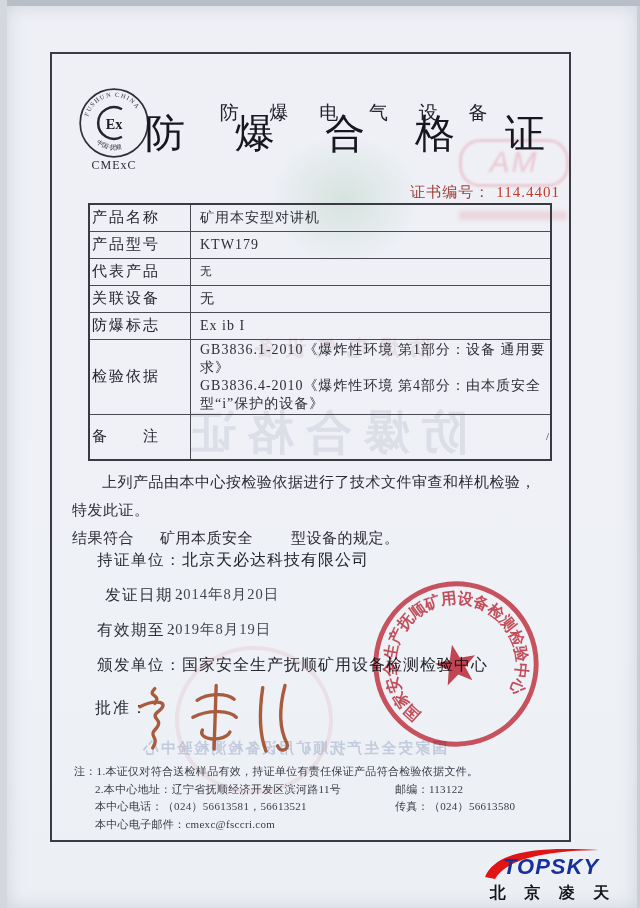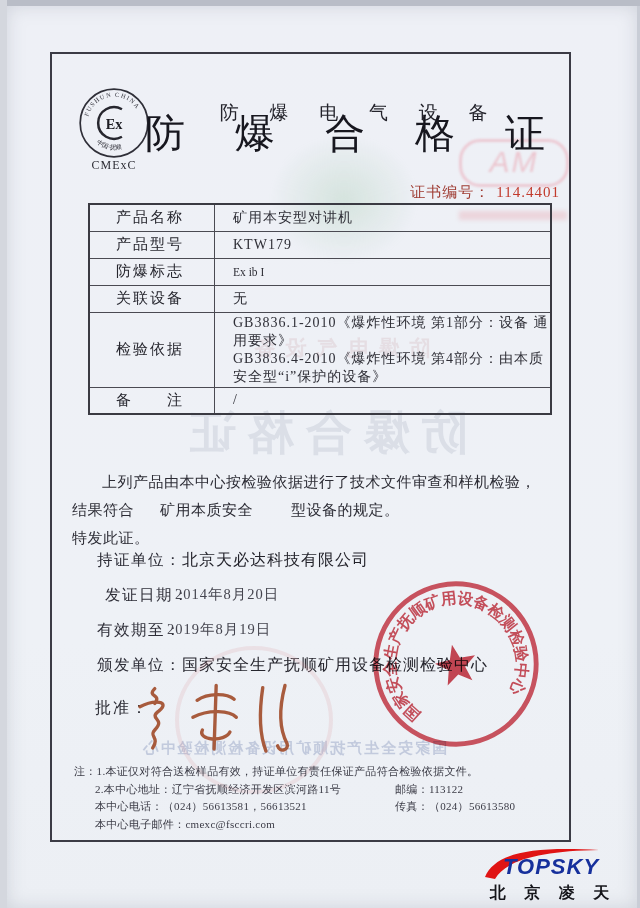--- a/index.html
+++ b/index.html
@@ -37,22 +37,22 @@
   }
   .certline .cl{color:#9e3a31;}
   .certline .cv{color:#c23b2d;padding-left:6px;}
   
   table.spec{
     position:absolute;left:81px;top:197px;width:464px;
     border-collapse:collapse;border:2px solid #3a3a42;
     table-layout:fixed;
   }
   table.spec td{border:1.5px solid #4a4a52;vertical-align:middle;}
-  td.lbl{width:97px;font-size:15px;letter-spacing:2px;padding-left:26px;color:#26262e;}
-  td.val{font-size:14px;padding-left:18px;color:#2e2e36;letter-spacing:1px;}
+  td.lbl{width:97px;font-size:15px;letter-spacing:2px;padding-left:2px;color:#26262e;}
+  td.val{font-size:14px;padding-left:9px;color:#2e2e36;letter-spacing:1px;}
   table.spec tr{height:27px;}
   table.spec tr:nth-child(3) td.val{font-size:11.5px;letter-spacing:0;}
   table.spec tr:nth-child(7){height:46px;}
   table.spec tr:nth-child(7) td.val{font-size:11px;line-height:15px;letter-spacing:0;text-align:right;}
   table.spec tr:nth-child(8){height:47px;}
   
   .statement{
     position:absolute;left:65px;top:462px;width:478px;
     font-size:15px;line-height:28px;color:#2c2c35;letter-spacing:.5px;
   }
@@ -150,47 +150,51 @@
     <tbody>
         <tr>
       <td class="lbl">产品名称</td>
       <td class="val">矿用本安型对讲机</td>
     </tr>
     <tr>
       <td class="lbl">产品型号</td>
       <td class="val">KTW179</td>
     </tr>
     <tr>
+      <td class="lbl">代表产品</td>
+      <td class="val">无</td>
+    </tr>
+    <tr>
+      <td class="lbl">关联设备</td>
+      <td class="val">无</td>
+    </tr>
+    <tr>
       <td class="lbl">防爆标志</td>
       <td class="val">Ex ib I</td>
-    </tr>
-    <tr>
-      <td class="lbl">关联设备</td>
-      <td class="val">无</td>
     </tr>
     <tr>
       <td class="lbl">检验依据</td>
       <td class="val">
         <div>GB3836.1-2010《爆炸性环境 第1部分：设备 通用要求》</div>
         <div>GB3836.4-2010《爆炸性环境 第4部分：由本质安全型“i”保护的设备》</div>
       </td>
     </tr>
     <tr>
       <td class="lbl">备　　注</td>
       <td class="val">/</td>
     </tr>
   </tbody>
     </table>
 
   <div class="statement">
     <div class="l1">上列产品由本中心按检验依据进行了技术文件审查和样机检验，</div>
+    <div>特发此证。</div>
     <div>
       <span>结果符合</span><span class="blank">矿用本质安全</span><span>型设备的规定。</span>
     </div>
-    <div>特发此证。</div>
   </div>
 
   <div class="field f0">
     <span class="flabel">持证单位：</span>
     <span class="fvalue">北京天必达科技有限公司</span>
   </div>
   <div class="field f1">
     <span class="flabel">发证日期：</span>
     <span class="fvalue">2014年8月20日</span>
   </div>

